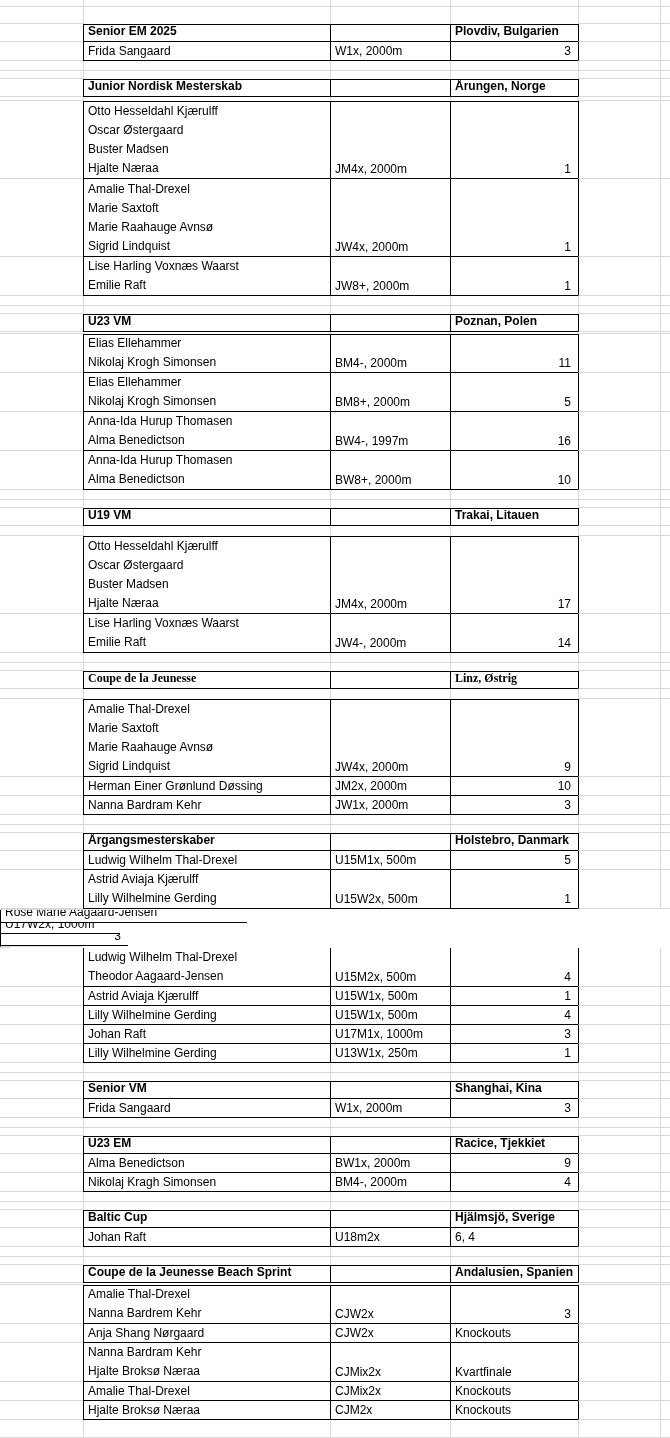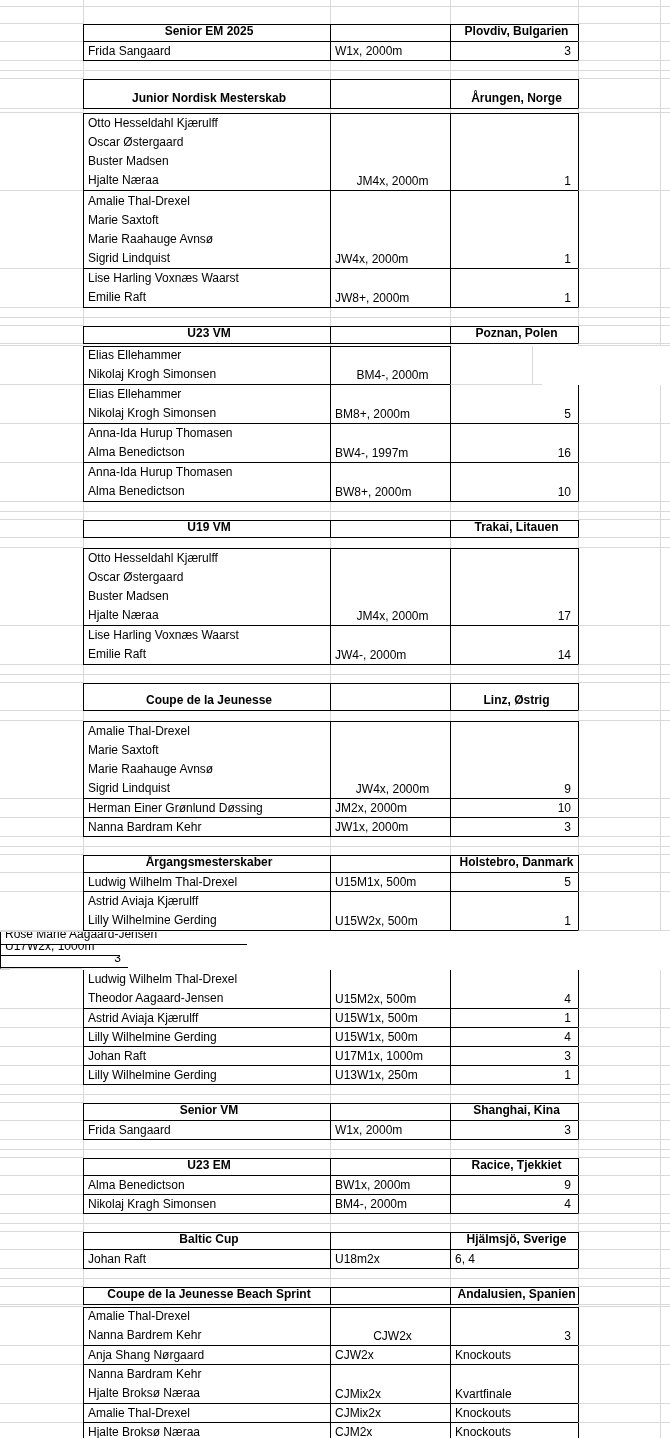--- a/index.html
+++ b/index.html
@@ -14,21 +14,21 @@
      border-left:1px solid var(--grid);border-bottom:1px solid var(--grid);background:#fff;}
   .c0{width:83px;border-left:none;}
   .c1{width:247px;}
   .c2{width:120px;}
   .c3{width:128px;}
   .c4{width:82px;}
   .c5{width:10px;}
   
   .k{border-left:1px solid var(--blk);border-bottom:1px solid var(--blk);}
   .kl{border-left:1px solid var(--blk);}
-  .bt{border-top:1px solid var(--blk);justify-content:center;}
+  .bt{border-top:1px solid var(--blk);}
   
   .nb{border-bottom:none;}
   
   .nm{display:block;width:100%;}
   .ln{display:block;line-height:19px;white-space:nowrap;padding-left:4px;}
   .ln1{line-height:16px;padding-bottom:1px;}
   .tx{display:block;line-height:16px;padding:0 0 1px 4px;white-space:nowrap;}
   .hd{font-weight:bold;line-height:15px;padding-bottom:2px;}
   .numcell{justify-content:flex-end;}
   .numtx{padding:0 7px 1px 0;}
@@ -90,21 +90,21 @@
       <div class="c c5"></div>
     </div>
     <div class="r" style="height: 8px;">
       <div class="c c0"></div>
       <div class="c c1 nb"></div>
       <div class="c c2 nb"></div>
       <div class="c c3 nb"></div>
       <div class="c c4"></div>
       <div class="c c5"></div>
     </div>
-    <div class="r" style="height: 30px;">
+    <div class="r" style="height: 18px;">
       <div class="c c0"></div>
       <div class="c c1 k bt">
         <span class="tx hd">Junior Nordisk Mesterskab</span>
       </div>
       <div class="c c2 k bt"></div>
       <div class="c c3 k bt">
         <span class="tx hd">Årungen, Norge</span>
       </div>
       <div class="c c4 kl"></div>
       <div class="c c5"></div>
@@ -212,20 +212,23 @@
       <div class="c c0"></div>
       <div class="c c1 k bt">
         <div class="nm">
           <span class="ln">Elias Ellehammer</span>
           <span class="ln">Nikolaj Krogh Simonsen</span>
         </div>
       </div>
       <div class="c c2 k bt">
         <span class="tx">BM4-, 2000m</span>
       </div>
+      <div class="c c3 k bt numcell">
+        <span class="tx numtx">11</span>
+      </div>
       <div class="c c4 kl"></div>
       <div class="c c5"></div>
     </div>
     <div class="r" style="height: 39px;">
       <div class="c c0"></div>
       <div class="c c1 k">
         <div class="nm">
           <span class="ln">Elias Ellehammer</span>
           <span class="ln">Nikolaj Krogh Simonsen</span>
         </div>
@@ -354,21 +357,21 @@
       <div class="c c5"></div>
     </div>
     <div class="r" style="height: 8px;">
       <div class="c c0"></div>
       <div class="c c1 nb"></div>
       <div class="c c2 nb"></div>
       <div class="c c3 nb"></div>
       <div class="c c4"></div>
       <div class="c c5"></div>
     </div>
-    <div class="r" style="height: 28px;">
+    <div class="r" style="height: 18px; font-family: Liberation Serif, serif;">
       <div class="c c0"></div>
       <div class="c c1 k bt">
         <span class="tx hd">Coupe de la Jeunesse</span>
       </div>
       <div class="c c2 k bt"></div>
       <div class="c c3 k bt">
         <span class="tx hd">Linz, Østrig</span>
       </div>
       <div class="c c4 kl"></div>
       <div class="c c5"></div>

